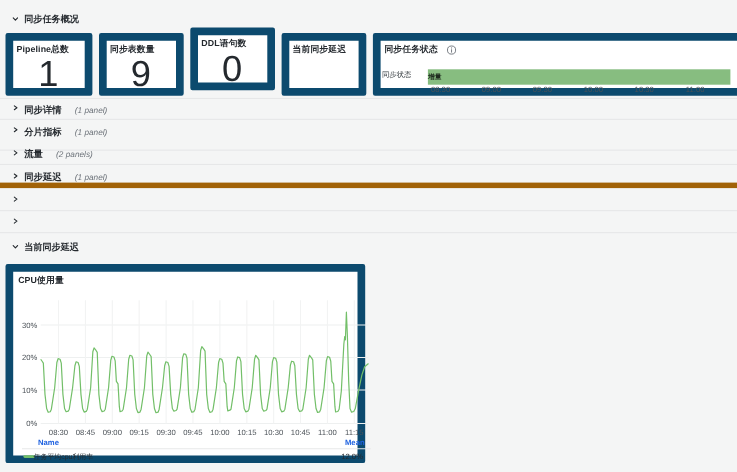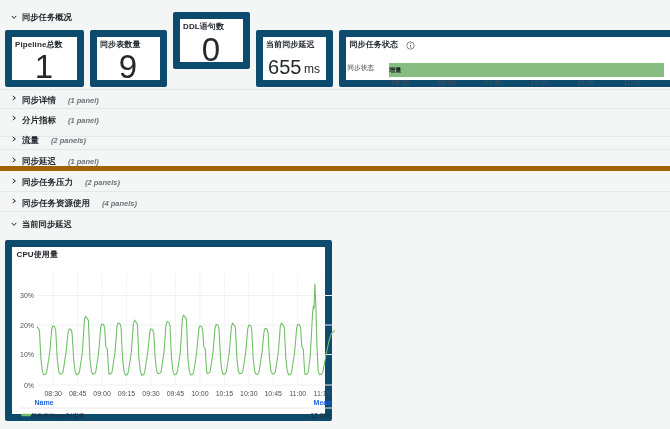--- a/index.html
+++ b/index.html
@@ -2,46 +2,45 @@
 <html><head><meta charset="utf-8">
 <style>
 * { margin:0; padding:0; box-sizing:border-box; }
 body { width:670px; height:429px; background:#f4f5f5; font-family:"Liberation Sans",sans-serif; position:relative; overflow:hidden; color:#24292e; }
 .panel { position:absolute; background:#fff; border:7px solid #0c4a6e; border-radius:2px; }
 .ptitle { position:absolute; left:3.5px; top:2px; font-size:8px; font-weight:700; color:#24292e; letter-spacing:0.1px;}
 .statval { position:absolute; left:0; right:0; top:18px; bottom:0; display:flex; align-items:center; justify-content:center; font-weight:500; color:#24292e; }
 .rowhead { position:absolute; font-size:8.3px; font-weight:700; color:#24292e; }
 .rowline { position:absolute; left:0; width:670px; height:0; border-top:1px solid #e6e7e8; }
 .crow { position:absolute; left:0; width:670px; font-size:8.5px; font-weight:700; color:#24292e; }
-.cnt { font-weight:700; font-style:italic; font-size:7.5px; color:#6e747b; margin-left:12px; }
+.cnt { font-weight:400; font-style:italic; font-size:7.5px; color:#6e747b; margin-left:12px; }
 .chev { position:absolute; left:11px; }
 svg { display:block; }
 </style></head>
 <body>
 
 <div class="rowhead" style="left:22px; top:12px;font-family:Liberation Mono, monospace;">同步任务概况</div>
 <svg class="chev" style="top:14.5px;" width="6" height="5" viewBox="0 0 6 5">
     <polyline points="1,1.2 3,3.4 5,1.2" fill="none" stroke="#24292e" stroke-width="1" stroke-linecap="round" stroke-linejoin="round"></polyline>
   </svg>
 
 <div class="panel" style="left:4.5px; top:29.5px; width:79px; height:57px;">
   <div class="ptitle">Pipeline总数</div>
   <div class="statval" style="font-size:33px;">1</div>
 </div>
 <div class="panel" style="left:89.5px; top:29.5px; width:77px; height:57px;">
   <div class="ptitle">同步表数量</div>
   <div class="statval" style="font-size:33px;">9</div>
 </div>
-<div class="panel" style="left:172.5px; top:12px; width:77px; height:57px;">
+<div class="panel" style="left:172.5px; top:25px; width:77px; height:57px;">
   <div class="ptitle">DDL语句数</div>
   <div class="statval" style="font-size:33px;">0</div>
 </div>
 <div class="panel" style="left:255.5px; top:29.5px; width:77px; height:57px;">
   <div class="ptitle">当前同步延迟</div>
-  <div class="statval" style="font-size:20px;">655<span style="font-size:12px; margin-left:2.5px; position:relative; top:1.5px;">ms</span></div>
 </div>
 
 <div class="panel" style="left:339px; top:29.5px; width:365px; height:57px;">
   <div class="ptitle">同步任务状态</div>
   <svg style="position:absolute; left:60px; top:4.5px;" width="9" height="9" viewBox="0 0 9 9">
       <circle cx="4.5" cy="4.5" r="3.7" fill="none" stroke="#767b82" stroke-width="0.9"></circle>
       <rect x="4.05" y="3.8" width="0.9" height="3" fill="#767b82"></rect>
       <rect x="4.05" y="2.1" width="0.9" height="1" fill="#767b82"></rect>
     </svg>
   <div style="position:absolute; left:1px; top:27.5px; width:27px; font-size:6.7px; color:#3a4045; text-align:right; white-space:nowrap;">同步状态</div>
@@ -80,27 +79,25 @@
 <div class="crow" style="top:149.5px; height:21.0px; border-bottom:5px solid #a16207;text-align:center;">
     <svg style="position:absolute; left:12px; top:7.0px;" width="4.5" height="6" viewBox="0 0 4.5 6">
       <polyline points="1,1.2 3.4,3 1,4.8" fill="none" stroke="#24292e" stroke-width="1" stroke-linecap="round" stroke-linejoin="round"></polyline>
     </svg>
     <div style="position:absolute; left:22px; top:6.5px;">同步延迟<span class="cnt">(1 panel)</span></div>
   </div>
 <div class="crow" style="top:170.5px; height:21.0px; border-bottom:1px solid #e6e7e8;">
     <svg style="position:absolute; left:12px; top:7.0px;" width="4.5" height="6" viewBox="0 0 4.5 6">
       <polyline points="1,1.2 3.4,3 1,4.8" fill="none" stroke="#24292e" stroke-width="1" stroke-linecap="round" stroke-linejoin="round"></polyline>
     </svg>
-    <div style="position:absolute; left:22px; top:6.5px;">同步任务压力<span class="cnt">(2 panels)</span></div>
   </div>
 <div class="crow" style="top:191.5px; height:20.5px; border-bottom:1px solid #e6e7e8;">
     <svg style="position:absolute; left:12px; top:6.75px;" width="4.5" height="6" viewBox="0 0 4.5 6">
       <polyline points="1,1.2 3.4,3 1,4.8" fill="none" stroke="#24292e" stroke-width="1" stroke-linecap="round" stroke-linejoin="round"></polyline>
     </svg>
-    <div style="position:absolute; left:22px; top:6.25px;">同步任务资源使用<span class="cnt">(4 panels)</span></div>
   </div>
 
 <div class="rowhead" style="left:22px; top:218.5px;">当前同步延迟</div>
 <svg class="chev" style="top:221.5px;" width="6" height="5" viewBox="0 0 6 5">
     <polyline points="1,1.2 3,3.4 5,1.2" fill="none" stroke="#24292e" stroke-width="1" stroke-linecap="round" stroke-linejoin="round"></polyline>
   </svg>
 
 <div class="panel" style="left:4.5px; top:240px; width:327.5px; height:181px;">
   <div class="ptitle" style="left:5px;">CPU使用量</div>
   <svg width="326" height="179" viewBox="0 0 326 179" style="position:absolute; left:0; top:0;">

